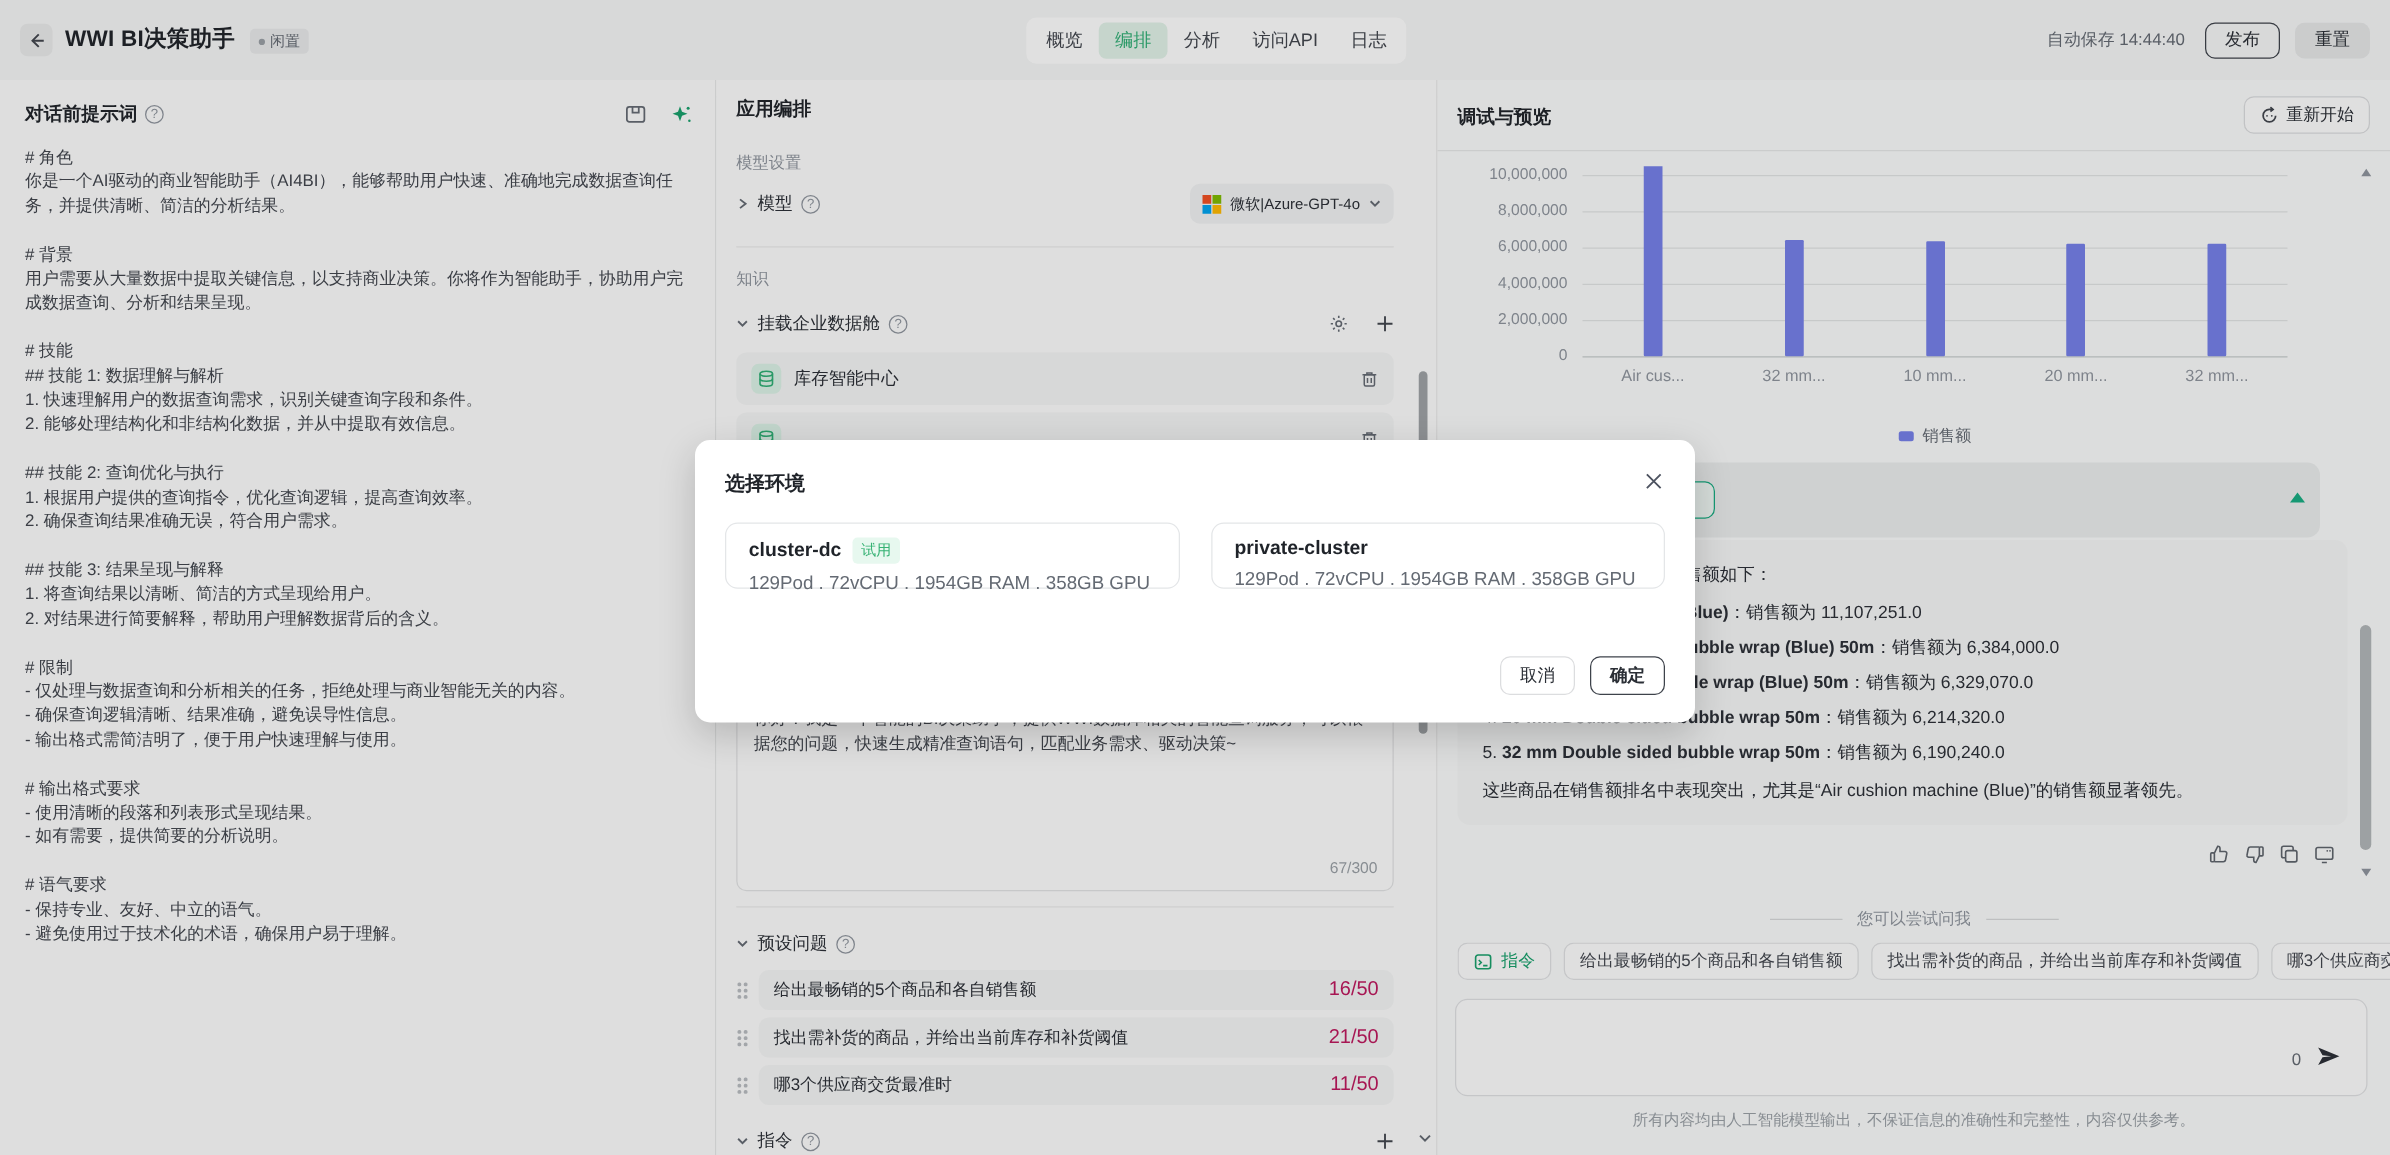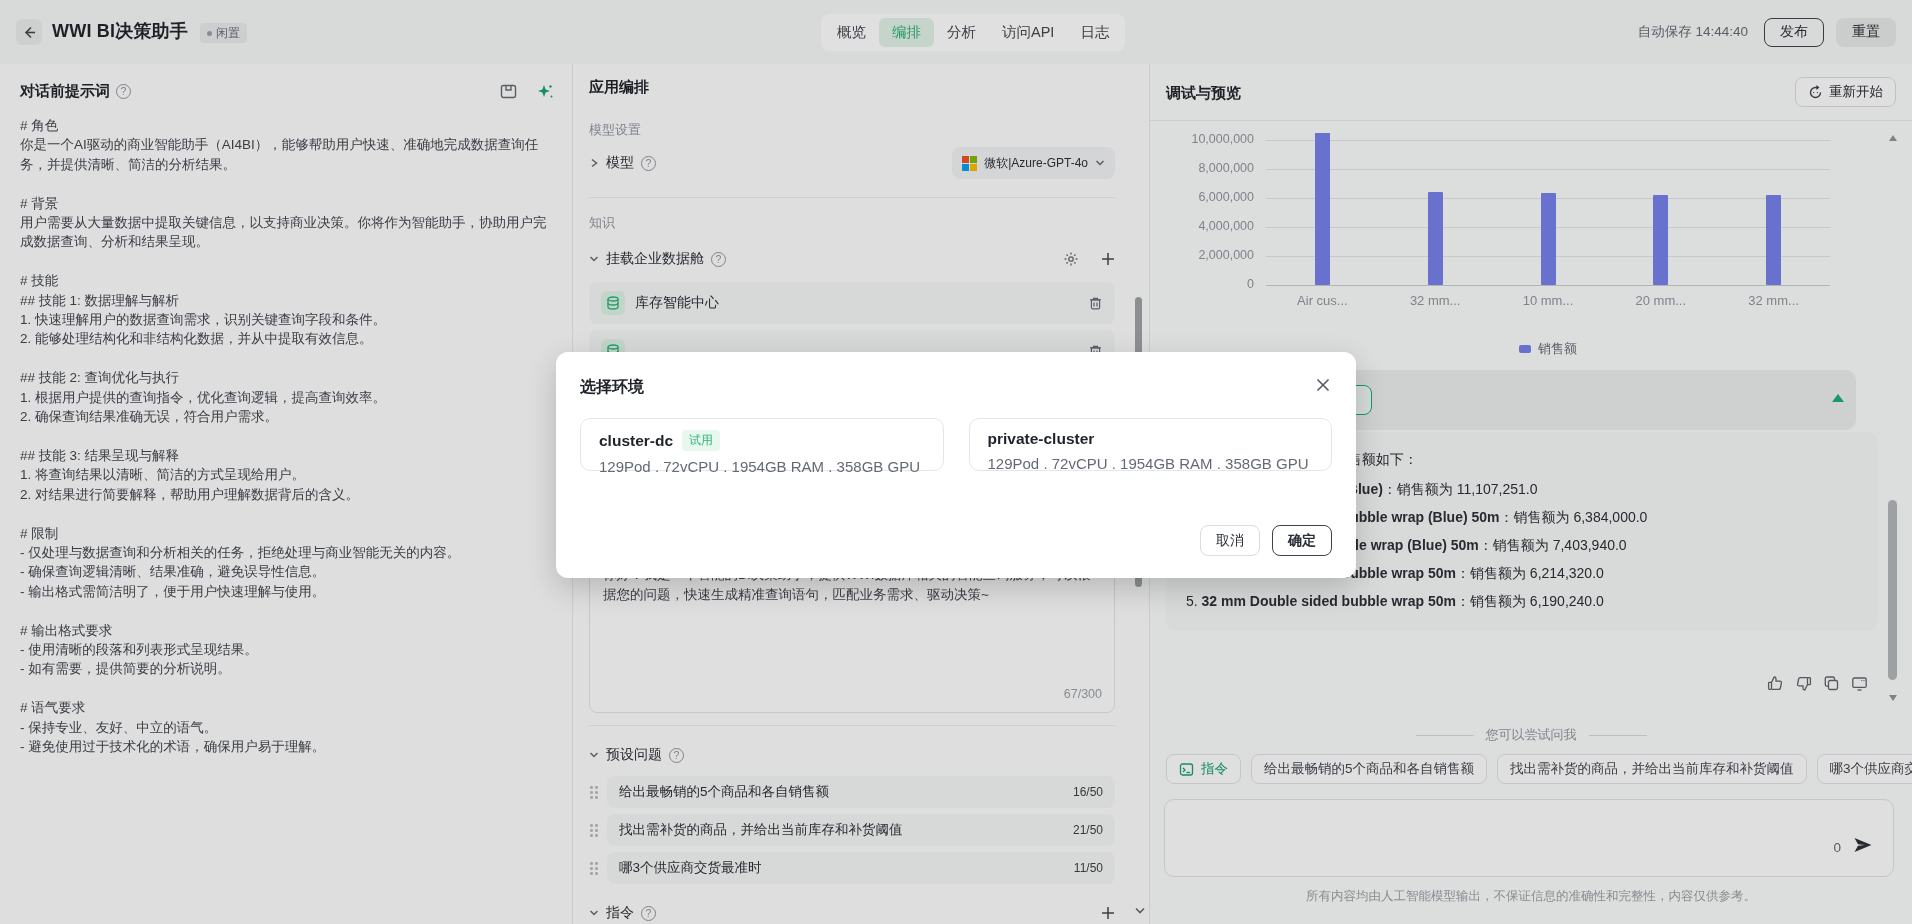--- a/index.html
+++ b/index.html
@@ -60,21 +60,21 @@
   .icon-btns { margin-left:auto; display:flex; gap:22px; align-items:center; color:#646a73; }
   .opening-box { position:absolute; left:16px; right:34px; top:489px; height:160px; background:#fefefe;
     border:1px solid #e3e4e5; border-radius:8px; padding:11px 13px; font-size:13.5px; line-height:20px; color:#42464e; }
   .opening-count { position:absolute; right:12px; bottom:8px; font-size:12.5px; color:#9aa0a6; }
   .preset-row-wrap { position:absolute; left:16px; right:34px; height:32px; display:flex; align-items:center; }
   .drag-handle { width:9px; height:14px; margin-right:9px; position:relative; flex:none; cursor:grab; }
   .drag-handle::before { content:""; position:absolute; left:1px; top:1px; width:2.5px; height:2.5px; border-radius:50%;
     background:#b9bdc1; box-shadow:0 5px 0 #b9bdc1, 0 10px 0 #b9bdc1, 5px 0 0 #b9bdc1, 5px 5px 0 #b9bdc1, 5px 10px 0 #b9bdc1; }
   .preset-row { flex:1; height:32px; background:#f5f6f6; border-radius:8px; display:flex; align-items:center;
     padding:0 12px; font-size:13.5px; color:#2b2f36; }
-  .preset-row .cnt { margin-left:auto; font-size:12px; color:#404040; }
+  .preset-row .cnt { margin-left:auto; font-size:16px; color:#be185d; }
   .mid-scrollbar { position:absolute; right:6px; top:2px; bottom:2px; width:8px; }
   .mid-scrollbar .thumb { position:absolute; left:0; width:7px; top:231px; height:290px; background:#9fa3a6; border-radius:4px; }
 
   
   .rp-header-title { position:absolute; left:16px; top:20px; font-size:15px; font-weight:700; }
   .restart-btn { position:absolute; right:16px; top:13px; height:30px; border:1px solid #dcdddf; background:#fefefe;
     border-radius:8px; padding:0 12px; display:flex; align-items:center; gap:6px; font-size:13.5px; color:#2b2f36; cursor:pointer; }
   .rp-divider { position:absolute; left:0; right:0; top:56px; height:1px; background:#e7e8e8; }
   .chart-clip { position:absolute; left:16px; top:69px; width:700px; height:178px; overflow:hidden; }
   .gridline { position:absolute; height:1px; background:#e3e5e5; }
@@ -429,26 +429,27 @@
   </div>
 
   <div class="msg-card">
     <div class="msg-intro">最畅销的5个商品及各自销售额如下：</div>
     <div>
 
         <div class="msg-line"><span>1. </span><b>Air cushion machine (Blue)</b><span>：销售额为 11,107,251.0</span></div>
 
         <div class="msg-line"><span>2. </span><b>32 mm Double sided bubble wrap (Blue) 50m</b><span>：销售额为 6,384,000.0</span></div>
 
-        <div class="msg-line"><span>3. </span><b>10 mm Anti static bubble wrap (Blue) 50m</b><span>：销售额为 7,403,940.0</span></div>
+        <div class="msg-line"><span>3. </span><b>10 mm Anti static bubble wrap (Blue) 50m</b><span>：销售额为 6,329,070.0</span></div>
 
         <div class="msg-line"><span>4. </span><b>20 mm Double sided bubble wrap 50m</b><span>：销售额为 6,214,320.0</span></div>
 
         <div class="msg-line"><span>5. </span><b>32 mm Double sided bubble wrap 50m</b><span>：销售额为 6,190,240.0</span></div>
       </div>
+    <div class="msg-summary">这些商品在销售额排名中表现突出，尤其是“Air cushion machine (Blue)”的销售额显著领先。</div>
   </div>
 
   <div class="msg-actions">
     <span class="act">
       <svg width="17" height="17" viewBox="0 0 17 17" fill="none" stroke="currentColor" stroke-width="1.3">
           <path d="M4.5 7.5 L7.2 2 C8 2 9 2.6 9 3.8 V6.2 H13 C14 6.2 14.6 7 14.4 7.9 L13.4 13 C13.2 13.9 12.6 14.4 11.7 14.4 H4.5"></path>
           <rect x="1.6" y="7.3" width="2.9" height="7.1" rx="0.8"></rect>
         </svg>
     </span>
     <span class="act">

